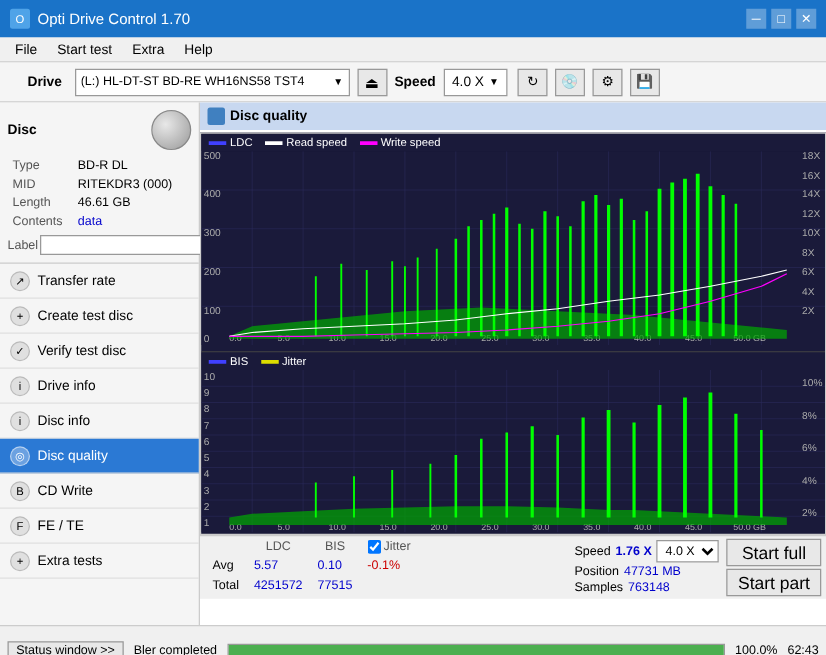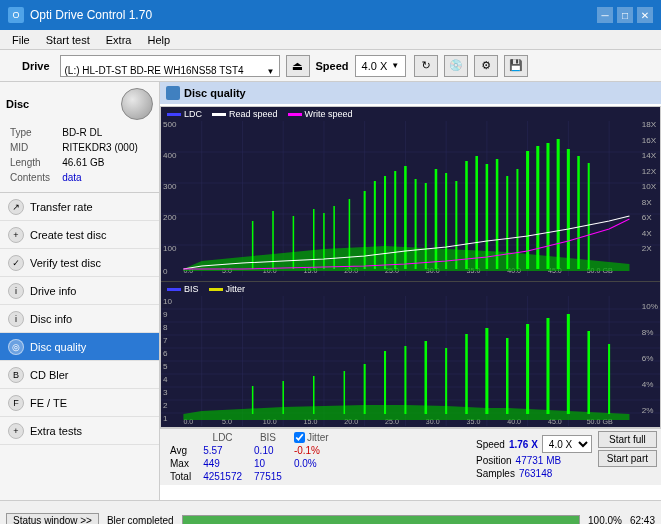--- a/index.html
+++ b/index.html
@@ -12,21 +12,21 @@
     .title-bar-controls { display: flex; gap: 4px; }
     .title-bar-btn { width: 16px; height: 16px; background: rgba(255,255,255,0.3); border: none; color: white; font-size: 10px; cursor: pointer; display: flex; align-items: center; justify-content: center; }
     
     
     .menu-bar { background: #f0f0f0; height: 20px; display: flex; align-items: center; padding: 0 4px; border-bottom: 1px solid #ccc; }
     .menu-item { padding: 2px 8px; font-size: 11px; cursor: pointer; }
     
     
     .drive-toolbar { background: #f5f5f5; height: 32px; display: flex; align-items: center; padding: 2px 22px; border-bottom: 1px solid #ccc; gap: 6px; }
     .drive-label { font-size: 11px; font-weight: bold; margin-right: 4px; }
-    .drive-dropdown { display: flex; align-items: flex-end; background: white; border: 1px solid #999; height: 22px; padding: 0 4px; min-width: 220px; font-size: 11px; gap: 4px; }
+    .drive-dropdown { display: flex; align-items: center; background: white; border: 1px solid #999; height: 22px; padding: 0 4px; min-width: 220px; font-size: 11px; gap: 4px; }
     .drive-dropdown-arrow { font-size: 8px; margin-left: 2px; }
     .eject-btn { width: 24px; height: 22px; background: #e8e8e8; border: 1px solid #999; display: flex; align-items: center; justify-content: center; cursor: pointer; font-size: 12px; }
     .speed-label { font-size: 11px; font-weight: bold; }
     .speed-dropdown { display: flex; align-items: center; background: white; border: 1px solid #999; height: 22px; padding: 0 6px; font-size: 11px; }
     .toolbar-btn { width: 24px; height: 22px; background: #e8e8e8; border: 1px solid #999; display: flex; align-items: center; justify-content: center; cursor: pointer; }
     
     
     .main-content { display: flex; height: calc(524px - 30px - 20px - 32px - 24px); }
     
     
@@ -61,21 +61,21 @@
     .chart-top { height: 175px; border-bottom: 1px solid #444; position: relative; }
     .chart-bottom { height: 145px; position: relative; }
     .stats-table { border-collapse: collapse; font-size: 10px; }
     .stats-table td { padding: 1px 6px; }
     .stats-table th { padding: 1px 6px; font-weight: normal; color: #555; }
     .stats-value { color: #0000cc; }
     .stats-neg { color: #cc0000; }
     .speed-select { height: 18px; font-size: 10px; border: 1px solid #999; background: white; padding: 0 2px; }
     
     .start-btns { display: flex; flex-direction: column; gap: 2px; }
-    .start-btn { background: #e8e8e8; border: 1px solid #999; font-size: 10px; padding: 2px 8px; cursor: pointer; white-space: nowrap; }
+    .start-btn { background: #e8e8e8; border: 1px solid #999; font-size: 14px; padding: 2px 8px; cursor: pointer; white-space: nowrap; }
     
     
     .status-bar { height: 40px; background: #f0f0f0; border-top: 1px solid #ccc; display: flex; align-items: center; padding: 0 6px; gap: 8px; font-size: 10px; }
     .status-window-btn { background: #e8e8e8; border: 1px solid #999; padding: 1px 6px; cursor: pointer; font-size: 10px; }
     .progress-bar-container { flex: 1; height: 12px; background: #e0e0e0; border: 1px solid #999; }
     .progress-bar-fill { height: 100%; background: #4caf50; }
     .status-time { font-size: 10px; }
   </style>
 </head>
 <body>
@@ -140,20 +140,25 @@
         <tr class="black-text">
           <td>Length</td>
           <td style="color:black;">46.61 GB</td>
         </tr>
         <tr>
           <td>Contents</td>
           <td style="color:#0000cc;">data</td>
         </tr>
       </tbody>
         </table>
+      <div class="label-row">
+        <span class="label-text">Label</span>
+        <input class="label-input" type="text" style="">
+        <div class="label-btn">✎</div>
+      </div>
     </div>
 
     <div class="nav-items">
       <div class="nav-item">
         <div class="nav-icon">↗</div>
         <span>Transfer rate</span>
       </div>
       <div class="nav-item">
         <div class="nav-icon">+</div>
         <span>Create test disc</span>
@@ -169,21 +174,21 @@
       <div class="nav-item">
         <div class="nav-icon">i</div>
         <span>Disc info</span>
       </div>
       <div class="nav-item active">
         <div class="nav-icon">◎</div>
         <span>Disc quality</span>
       </div>
       <div class="nav-item">
         <div class="nav-icon">B</div>
-        <span>CD Bler</span>
+        <span>CD Write</span>
       </div>
       <div class="nav-item">
         <div class="nav-icon">F</div>
         <span>FE / TE</span>
       </div>
       <div class="nav-item">
         <div class="nav-icon">+</div>
         <span>Extra tests</span>
       </div>
     </div>
@@ -412,26 +417,20 @@
           </tr>
         </thead>
         <tbody>
           <tr>
             <td>Avg</td>
             <td class="stats-value">5.57</td>
             <td class="stats-value">0.10</td>
             <td class="stats-neg">-0.1%</td>
           </tr>
           <tr>
-            <td>Max</td>
-            <td class="stats-value">449</td>
-            <td class="stats-value">10</td>
-            <td class="stats-value">0.0%</td>
-          </tr>
-          <tr>
             <td>Total</td>
             <td class="stats-value">4251572</td>
             <td class="stats-value">77515</td>
             <td></td>
           </tr>
         </tbody>
       </table>
 
       <div style="flex:1;"></div>
 

